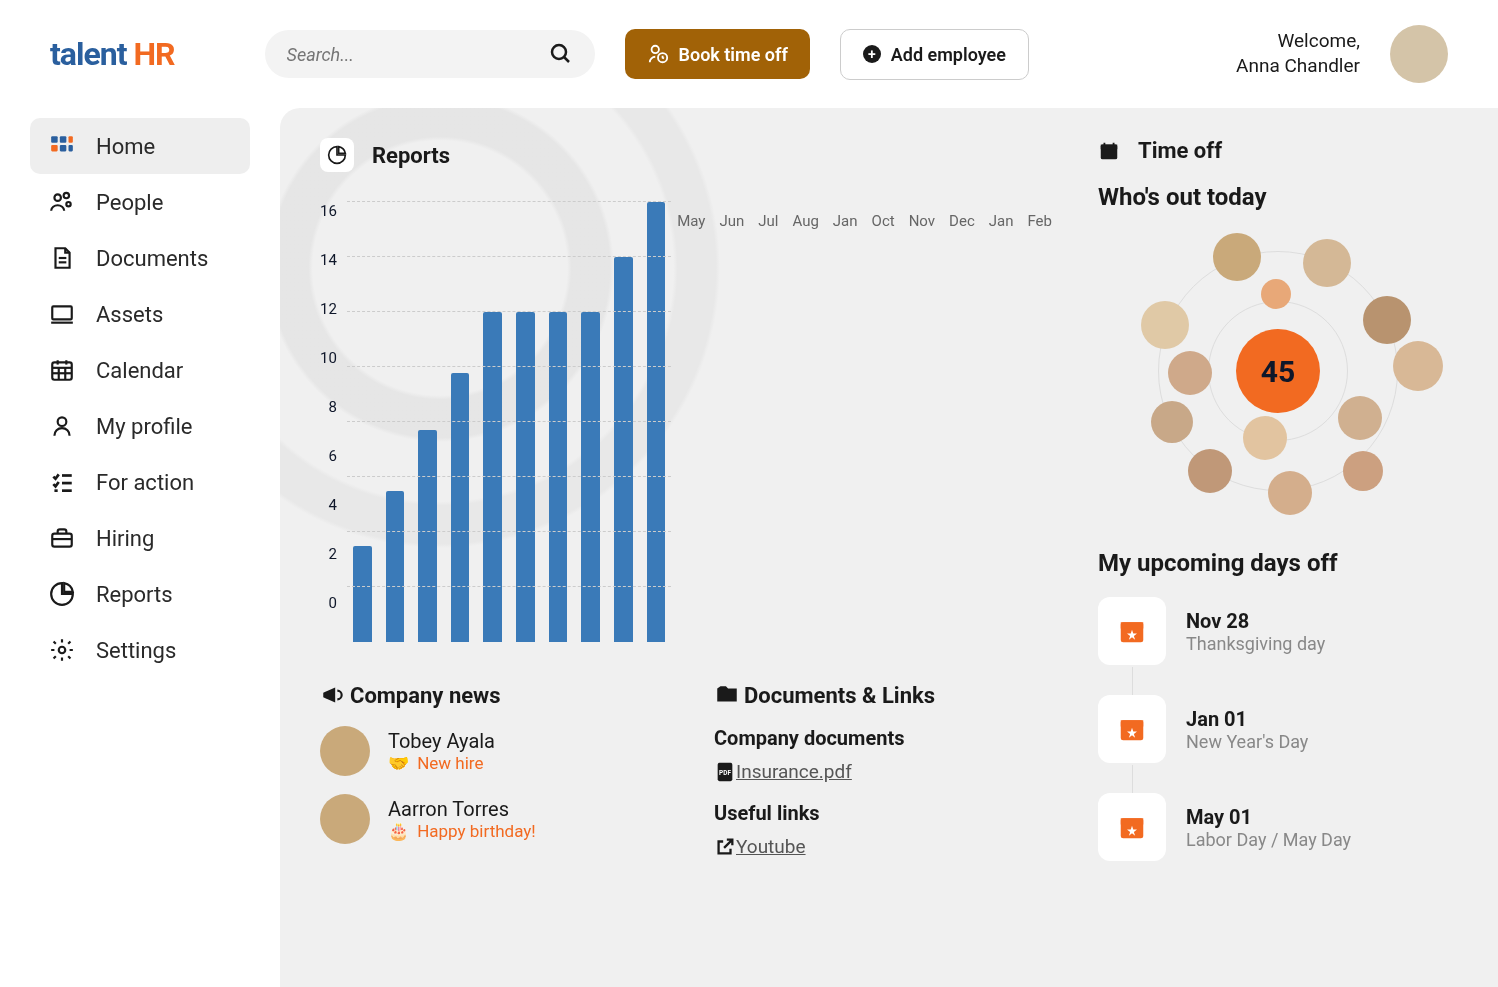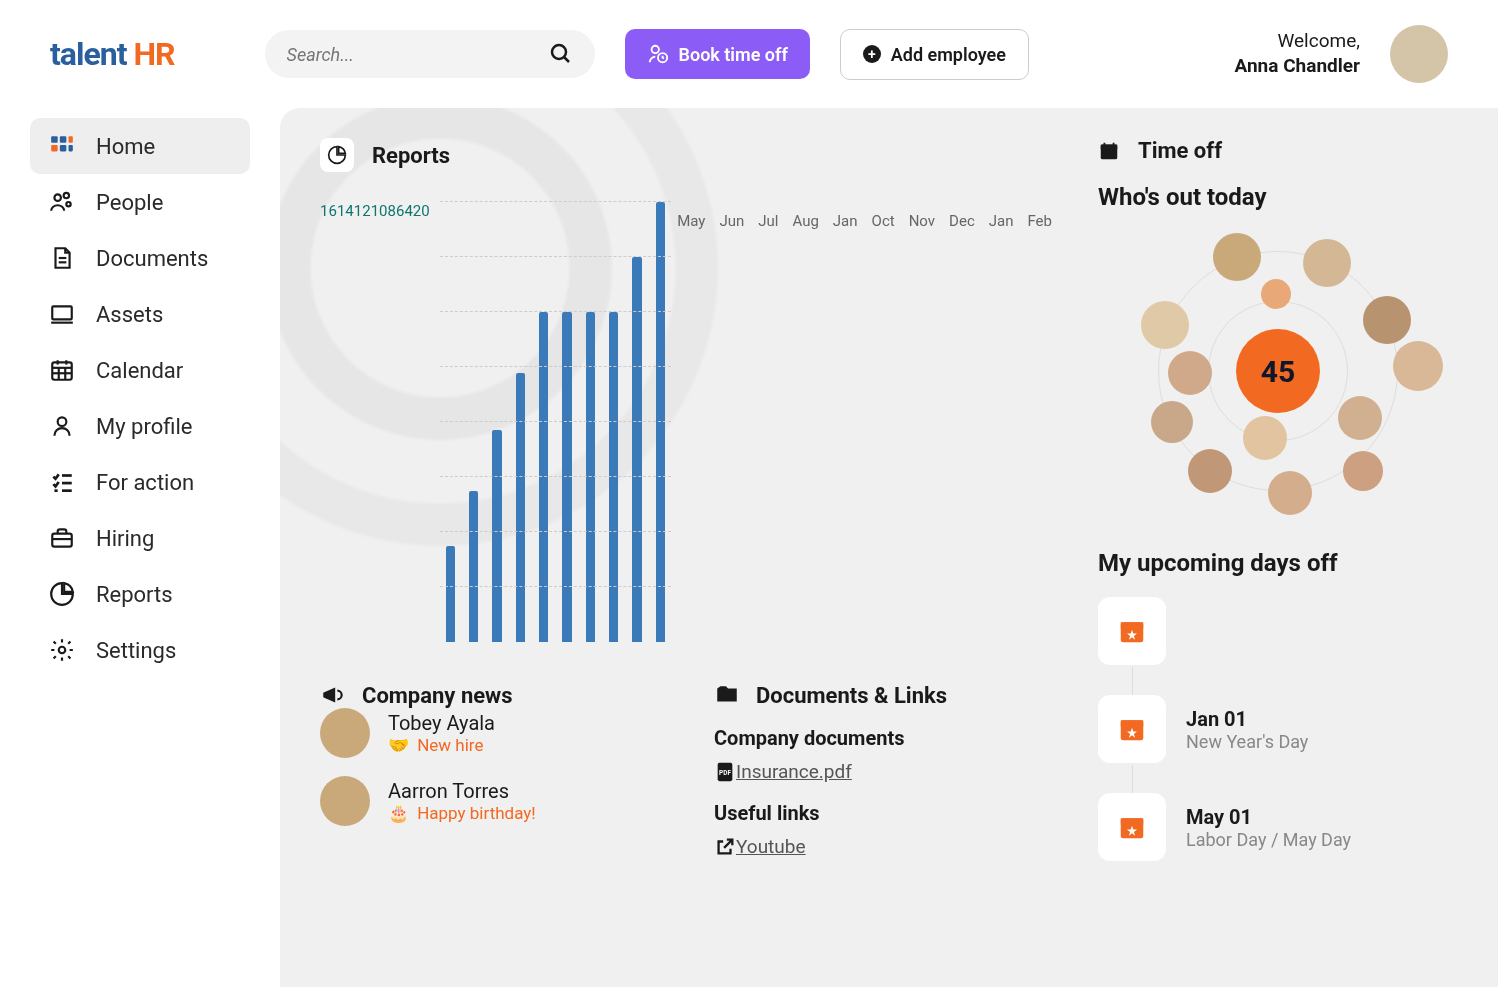--- a/index.html
+++ b/index.html
@@ -4,49 +4,49 @@
 <style>
 *{box-sizing:border-box;margin:0;padding:0;font-family:-apple-system,BlinkMacSystemFont,'Segoe UI',Roboto,sans-serif}
 body{background:#fff;color:#1a1a1a;width:1498px;height:987px;overflow:hidden}
 .app{display:flex;flex-direction:column;height:100%}
 .topbar{display:flex;align-items:center;padding:25px 50px;gap:30px}
 .logo{font-size:32px;font-weight:700;letter-spacing:-1px}
 .logo .t1{color:#2a5f9e}.logo .t2{color:#f26a21}
 .search{flex:0 0 330px;display:flex;align-items:center;background:#f3f3f3;border-radius:30px;padding:12px 22px;margin-left:60px}
 .search input{flex:1;border:none;background:transparent;font-size:18px;font-style:italic;outline:none;color:#666}
 .btn{display:inline-flex;align-items:center;gap:10px;padding:14px 22px;border-radius:10px;font-size:18px;font-weight:600;cursor:pointer;border:none}
-.btn-orange{background:#8b5cf6;color:#fff}
+.btn-orange{background:#a16207;color:#fff}
 .btn-outline{background:#fff;border:1.5px solid #ccc;color:#1a1a1a}
 .btn-outline .plus{width:18px;height:18px;border-radius:50%;background:#1a1a1a;color:#fff;display:inline-flex;align-items:center;justify-content:center;font-size:14px;line-height:1}
 .welcome{margin-left:auto;text-align:right;font-size:19px;line-height:1.3}
-.welcome .name{font-weight:700}
+.welcome .name{font-weight:400}
 .avatar-lg{width:58px;height:58px;border-radius:50%;background:#d4c4a8 center/cover}
 .main{display:flex;flex:1;overflow:hidden}
 .sidebar{width:280px;padding:10px 30px}
 .nav-item{display:flex;align-items:center;gap:20px;padding:14px 18px;border-radius:10px;font-size:22px;cursor:pointer;color:#2a2a2a}
 .nav-item.active{background:#eee;font-weight:400}
 .nav-item .ico{width:28px;height:28px;display:inline-flex;align-items:center;justify-content:center;flex-shrink:0}
 .content{flex:1;background:#f0f0f0;border-radius:20px 0 0 0;padding:30px 40px;display:flex;gap:40px;overflow:hidden;position:relative}
 .content::before{content:'';position:absolute;left:-140px;top:-140px;width:600px;height:600px;border-radius:50%;background:radial-gradient(circle,transparent 30%,rgba(200,200,200,.25) 31%,rgba(200,200,200,.25) 40%,transparent 41%,transparent 55%,rgba(200,200,200,.2) 56%,rgba(200,200,200,.2) 65%,transparent 66%);pointer-events:none}
 .col-main{flex:1;position:relative;z-index:1}
 .col-side{width:360px;position:relative;z-index:1}
 .section-head{display:flex;align-items:center;gap:18px;margin-bottom:20px}
 .section-head .icon-box{width:34px;height:34px;background:#fff;border-radius:8px;display:flex;align-items:center;justify-content:center}
 .section-head h2{font-size:22px;font-weight:700}
 .chart{display:flex;height:440px;margin-top:30px}
-.y-axis{display:flex;justify-content:space-between;padding-bottom:30px;padding-right:10px;color:#0f766e;font-size:15px;text-align:right}
+.y-axis{display:flex;flex-direction:column;justify-content:space-between;padding-bottom:30px;padding-right:10px;color:#0f172a;font-size:15px;text-align:right}
 .bars-wrap{flex:1;display:flex;}
 .grid-area{flex:1;position:relative;display:flex;align-items:flex-end;gap:14px;padding:0 6px}
 .grid-line{position:absolute;left:0;right:0;border-top:1px dashed #ccc}
 .bar{flex:1;background:#3a7ab8;border-radius:2px 2px 0 0}
 .x-labels{display:flex;gap:14px;padding:10px 6px 0;color:#666;font-size:15px}
 .x-labels span{flex:1;text-align:center}
 .lower{display:flex;gap:50px;margin-top:40px}
 .lower-col{flex:1}
-.lower-col h3{font-size:22px;font-weight:700;display:flex;align-items:center;gap:16px}
+.lower-col h3{font-size:22px;font-weight:700;margin-bottom:18px;display:flex;align-items:center;gap:4px}
 .news-item{display:flex;align-items:center;gap:18px;margin-bottom:18px}
 .news-av{width:50px;height:50px;border-radius:50%;background:#c9a97a}
 .news-item .nm{font-size:20px;font-weight:400}
 .news-item .sub{color:#f26a21;font-size:17px;display:flex;align-items:center;gap:8px}
 .doc-sub{font-size:20px;font-weight:700;margin:18px 0 10px}
 .doc-link{display:flex;align-items:center;gap:0;font-size:19px;color:#555;text-decoration:underline;cursor:pointer}
 .who-out{margin-top:10px}
 .who-out h3{font-size:24px;font-weight:700;margin-bottom:10px}
 .orbit{position:relative;width:330px;height:300px;margin:0 auto}
 .orbit .ring{position:absolute;border:1px solid #ddd;border-radius:50%}
@@ -369,20 +369,24 @@
           <h3>My upcoming days off</h3>
           <div id="upcoming">
               <div class="up-item">
                 <div class="up-icon">
                   <svg width="30" height="30" viewBox="0 0 24 24" fill="#f26a21">
                     <rect x="3" y="5" width="18" height="16" rx="2"></rect>
                     <rect x="3" y="5" width="18" height="5"></rect>
                     <polygon points="12,11 13,14 16,14 13.5,16 14.5,19 12,17 9.5,19 10.5,16 8,14 11,14" fill="#fff"></polygon>
                   </svg>
                 </div>
+                <div>
+                  <div class="dt">Nov 28</div>
+                  <div class="dn">Thanksgiving day</div>
+                </div>
               </div>
               <div class="up-item">
                 <div class="up-icon">
                   <svg width="30" height="30" viewBox="0 0 24 24" fill="#f26a21">
                     <rect x="3" y="5" width="18" height="16" rx="2"></rect>
                     <rect x="3" y="5" width="18" height="5"></rect>
                     <polygon points="12,11 13,14 16,14 13.5,16 14.5,19 12,17 9.5,19 10.5,16 8,14 11,14" fill="#fff"></polygon>
                   </svg>
                 </div>
                 <div>

